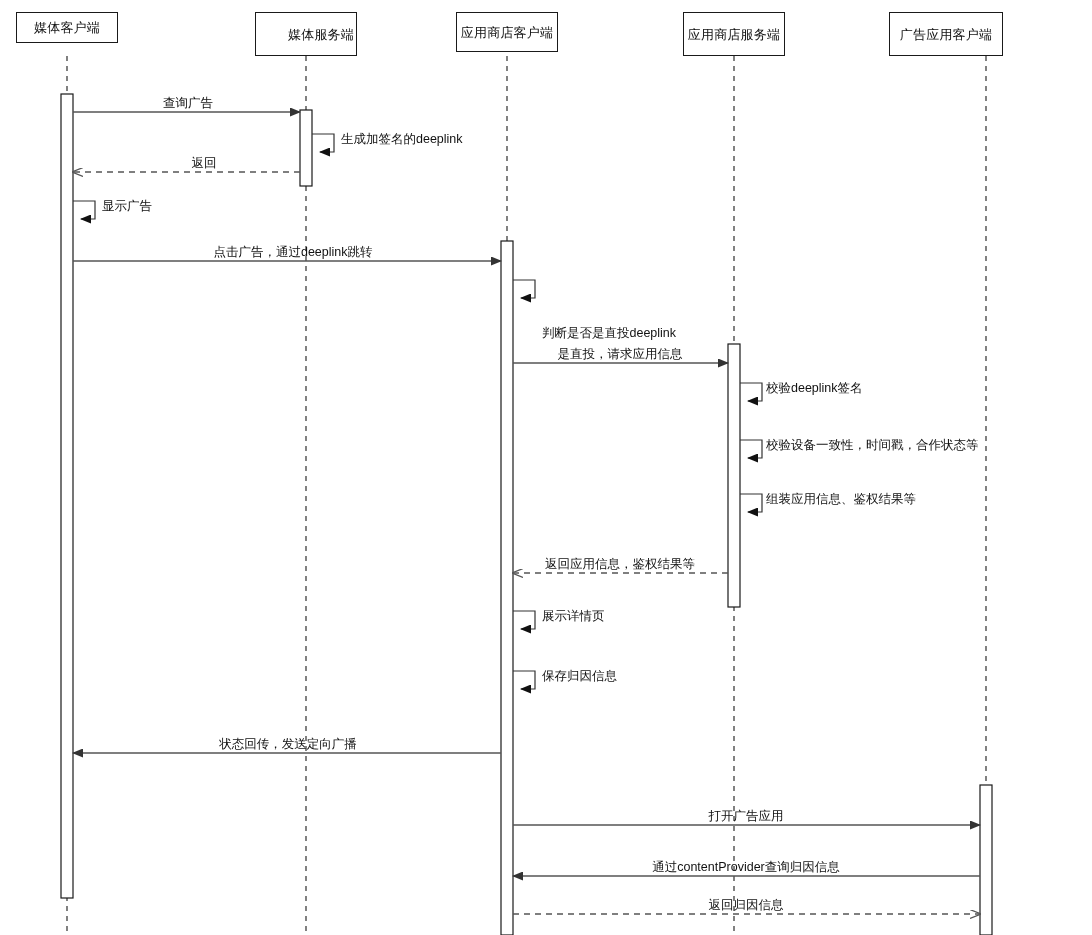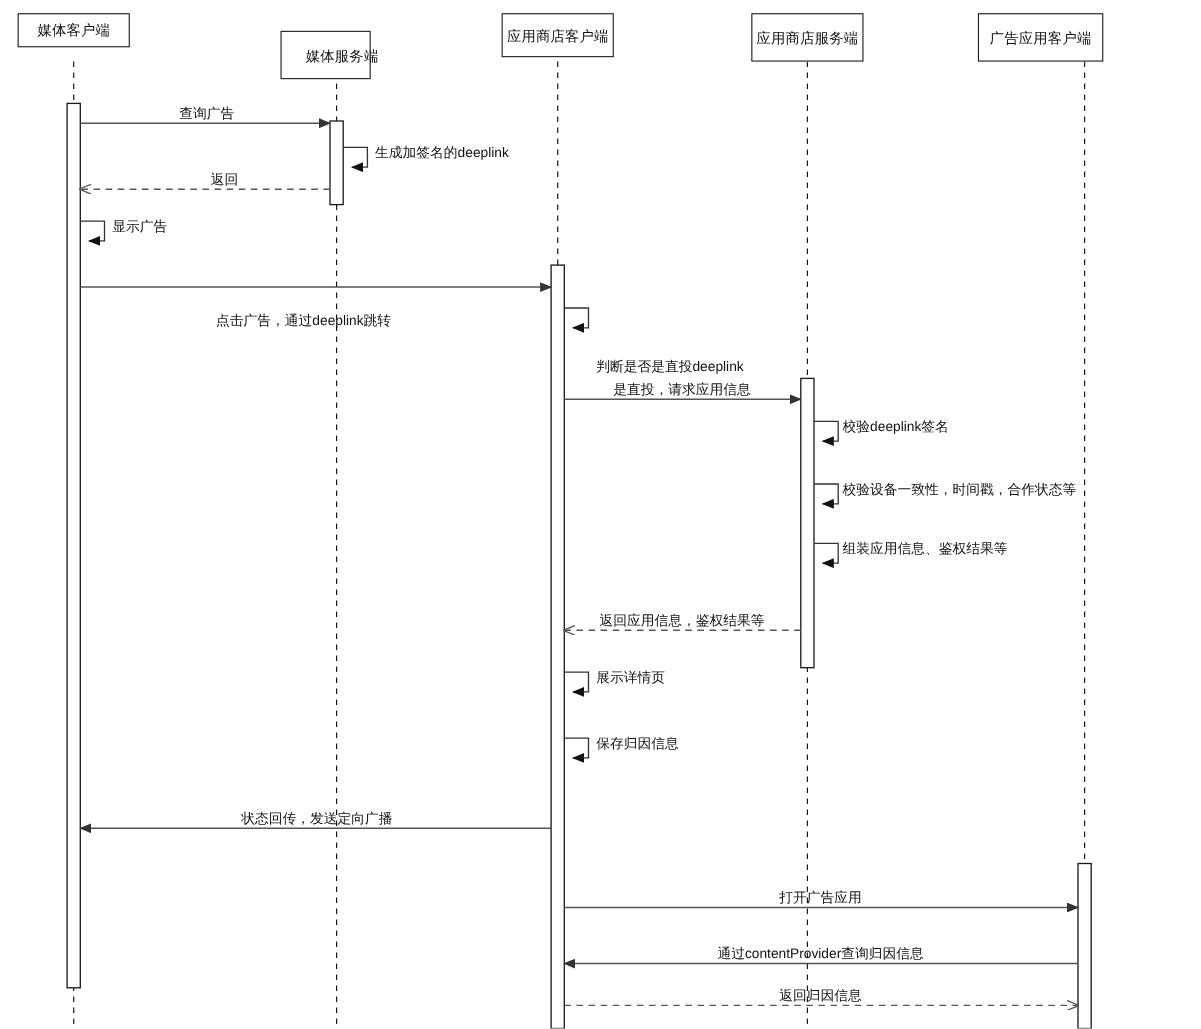--- a/index.html
+++ b/index.html
@@ -102,39 +102,39 @@
         <line x1="501" x2="73" y1="753" y2="753" stroke="#555555" stroke-width="1.4" marker-end="url(#arrow-solid)"></line>
         <line x1="513" x2="980" y1="825" y2="825" stroke="#555555" stroke-width="1.4" marker-end="url(#arrow-solid)"></line>
         <line x1="980" x2="513" y1="876" y2="876" stroke="#555555" stroke-width="1.4" marker-end="url(#arrow-solid)"></line>
         <line x1="513" x2="980" y1="914" y2="914" stroke="#555555" stroke-width="1.3" stroke-dasharray="6 5" marker-end="url(#arrow-open)"></line>
       </g>
   </svg>
   <div id="participants-layer">
       <div class="participant-box" style="left: 16px; top: 12px; width: 102px; height: 31px; text-align: center;">
         <span>媒体客户端</span>
       </div>
-      <div class="participant-box" style="left: 255px; top: 28px; width: 82px; height: 44px; padding-left: 30px;">
+      <div class="participant-box" style="left: 255px; top: 12px; width: 102px; height: 44px; padding-left: 30px;">
         <span>媒体服务端</span>
       </div>
       <div class="participant-box" style="left: 456px; top: 12px; width: 102px; height: 40px;">
         <span>应用商店客户端</span>
       </div>
       <div class="participant-box" style="left: 683px; top: 12px; width: 102px; height: 44px;">
         <span>应用商店服务端</span>
       </div>
       <div class="participant-box" style="left: 889px; top: 12px; width: 114px; height: 44px;">
         <span>广告应用客户端</span>
       </div>
     </div>
   <div id="labels-layer">
       <div class="msg-label center" style="left: 188px; top: 97px;">查询广告</div>
       <div class="msg-label left" style="left: 341px; top: 133px;">生成加签名的deeplink</div>
       <div class="msg-label center" style="left: 204px; top: 157px; text-align: center;">返回</div>
       <div class="msg-label left" style="left: 102px; top: 200px;">显示广告</div>
-      <div class="msg-label center" style="left: 276px; top: 246px; margin-top: 39px;">点击广告，通过deeplink跳转</div>
+      <div class="msg-label center" style="left: 293px; top: 246px;">点击广告，通过deeplink跳转</div>
       <div class="msg-label left" style="left: 542px; top: 279px; margin-top: 48px;">判断是否是直投deeplink</div>
       <div class="msg-label center" style="left: 620px; top: 348px;">是直投，请求应用信息</div>
       <div class="msg-label left" style="left: 766px; top: 382px;">校验deeplink签名</div>
       <div class="msg-label left" style="left: 766px; top: 439px;">校验设备一致性，时间戳，合作状态等</div>
       <div class="msg-label left" style="left: 766px; top: 493px;">组装应用信息、鉴权结果等</div>
       <div class="msg-label center" style="left: 620px; top: 558px;">返回应用信息，鉴权结果等</div>
       <div class="msg-label left" style="left: 542px; top: 610px;">展示详情页</div>
       <div class="msg-label left" style="left: 542px; top: 670px;">保存归因信息</div>
       <div class="msg-label center" style="left: 288px; top: 738px;">状态回传，发送定向广播</div>
       <div class="msg-label center" style="left: 746px; top: 810px;">打开广告应用</div>

